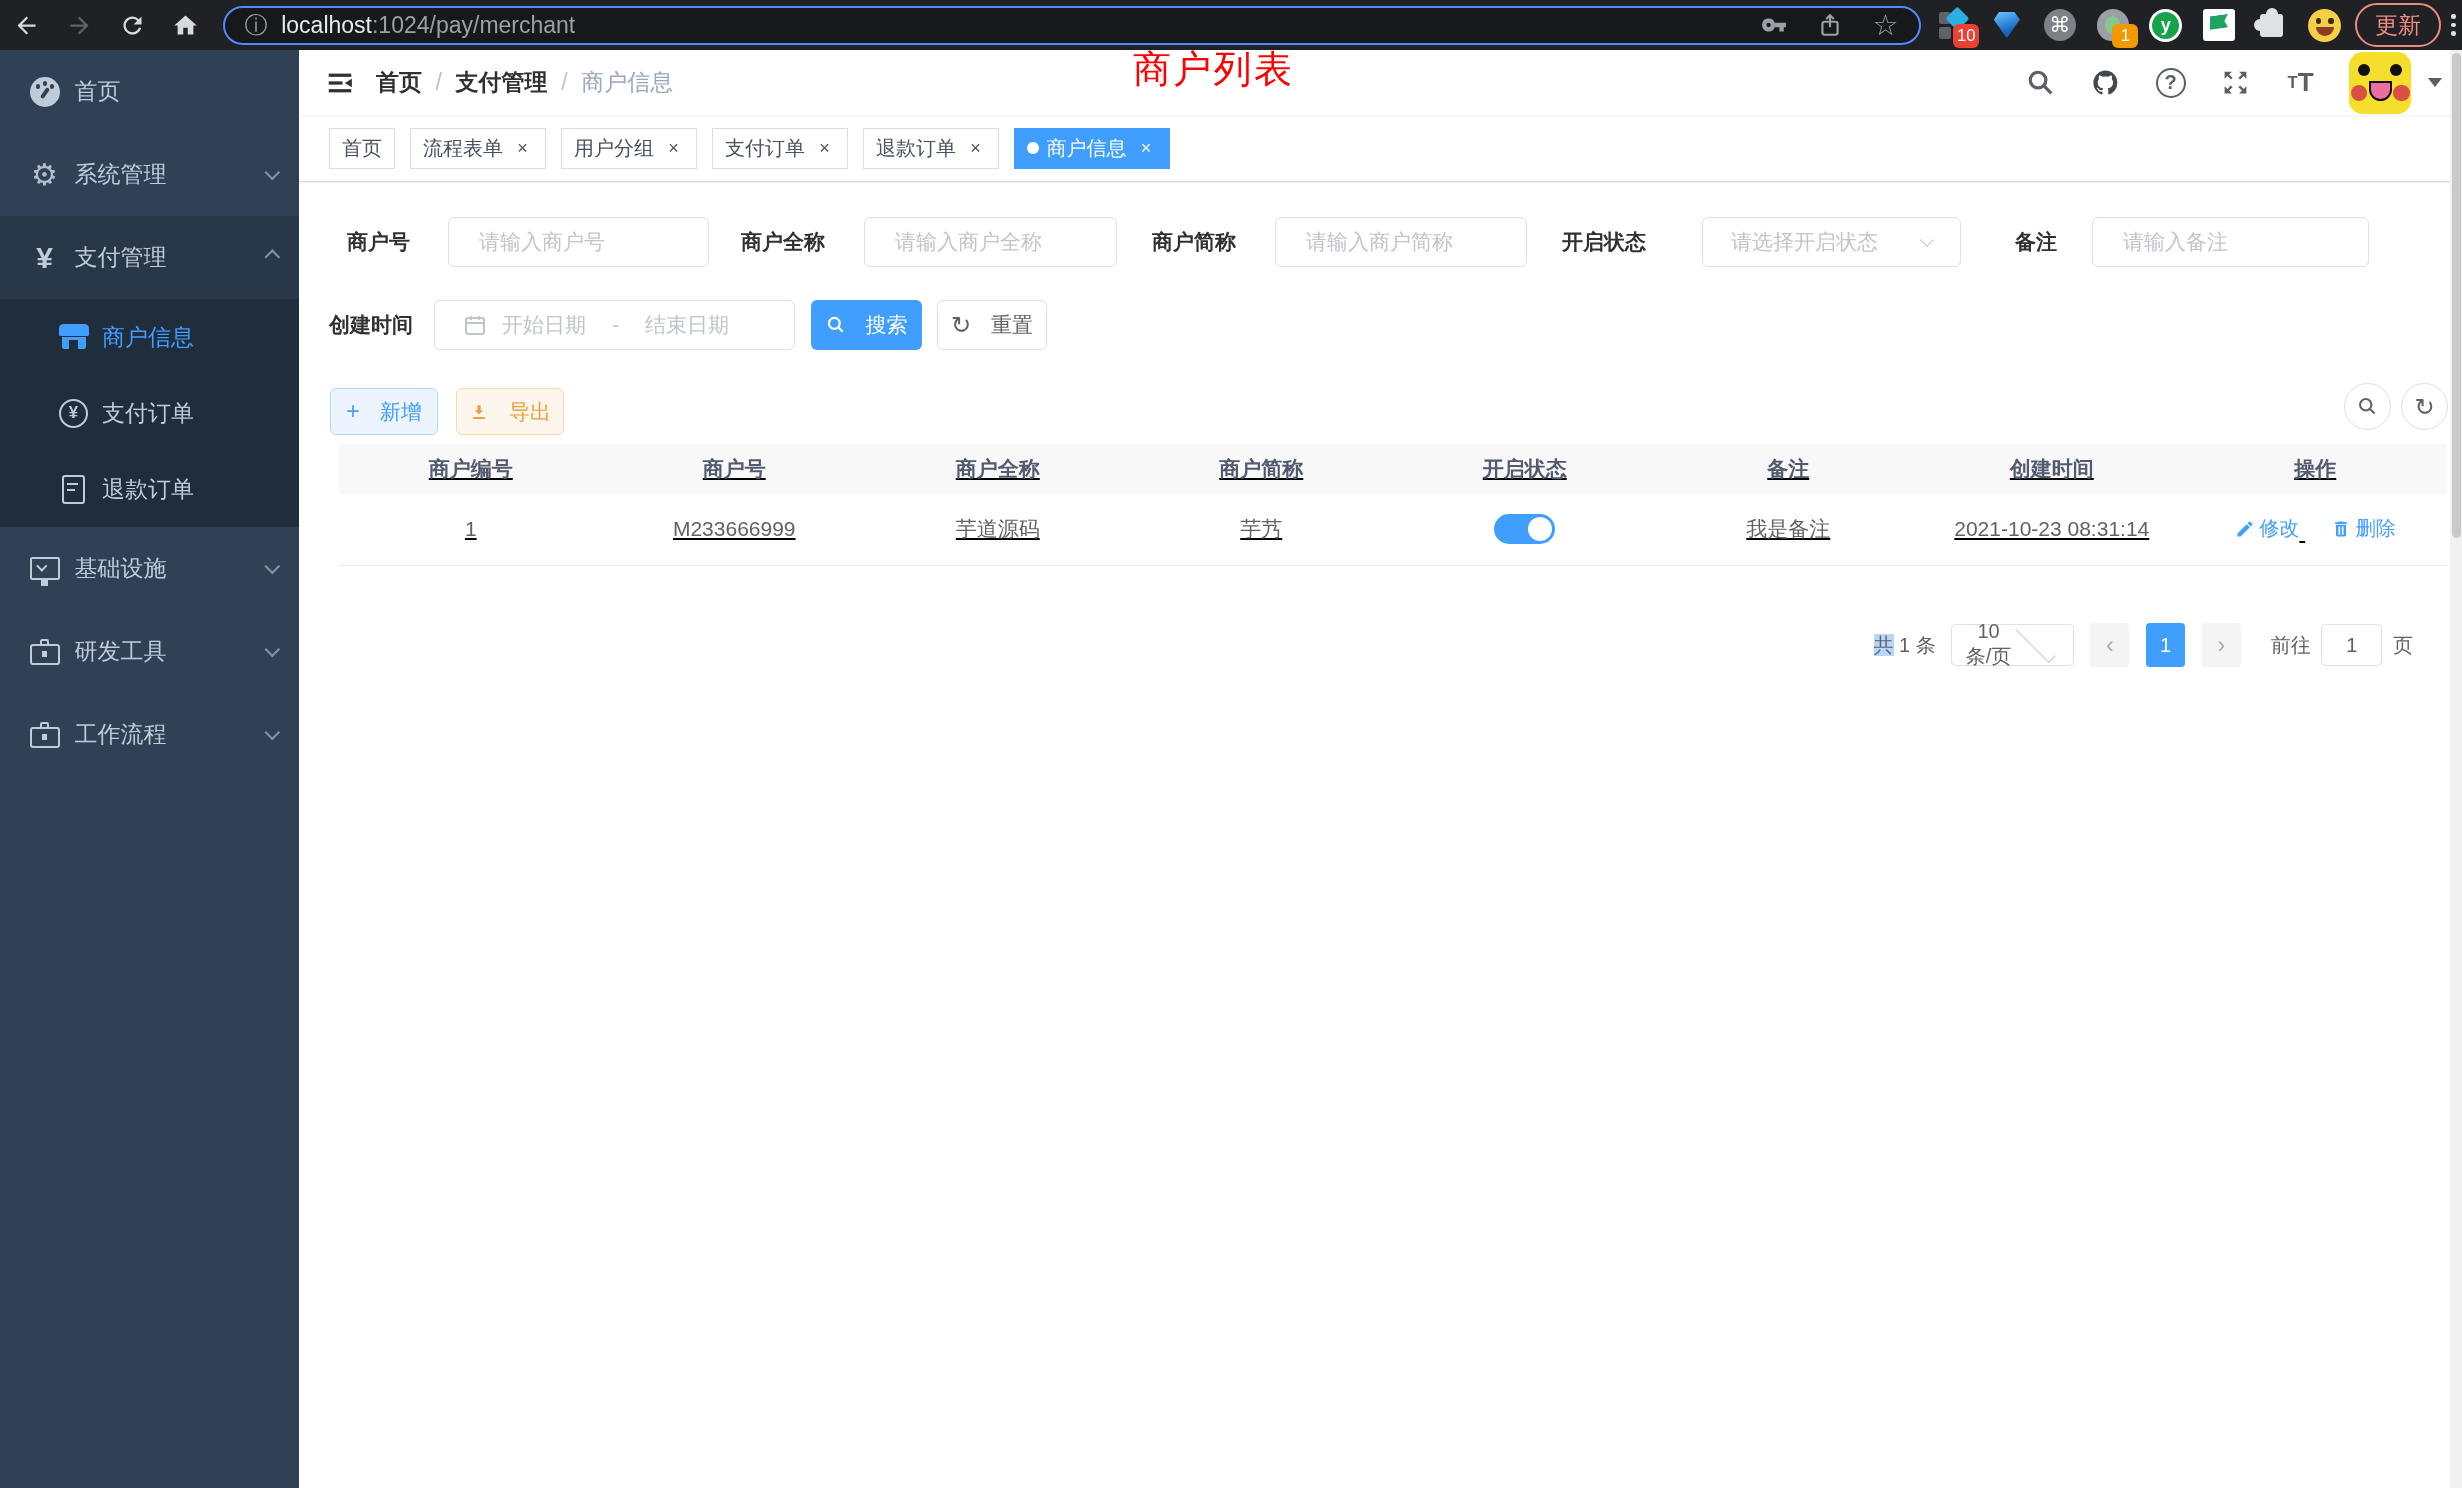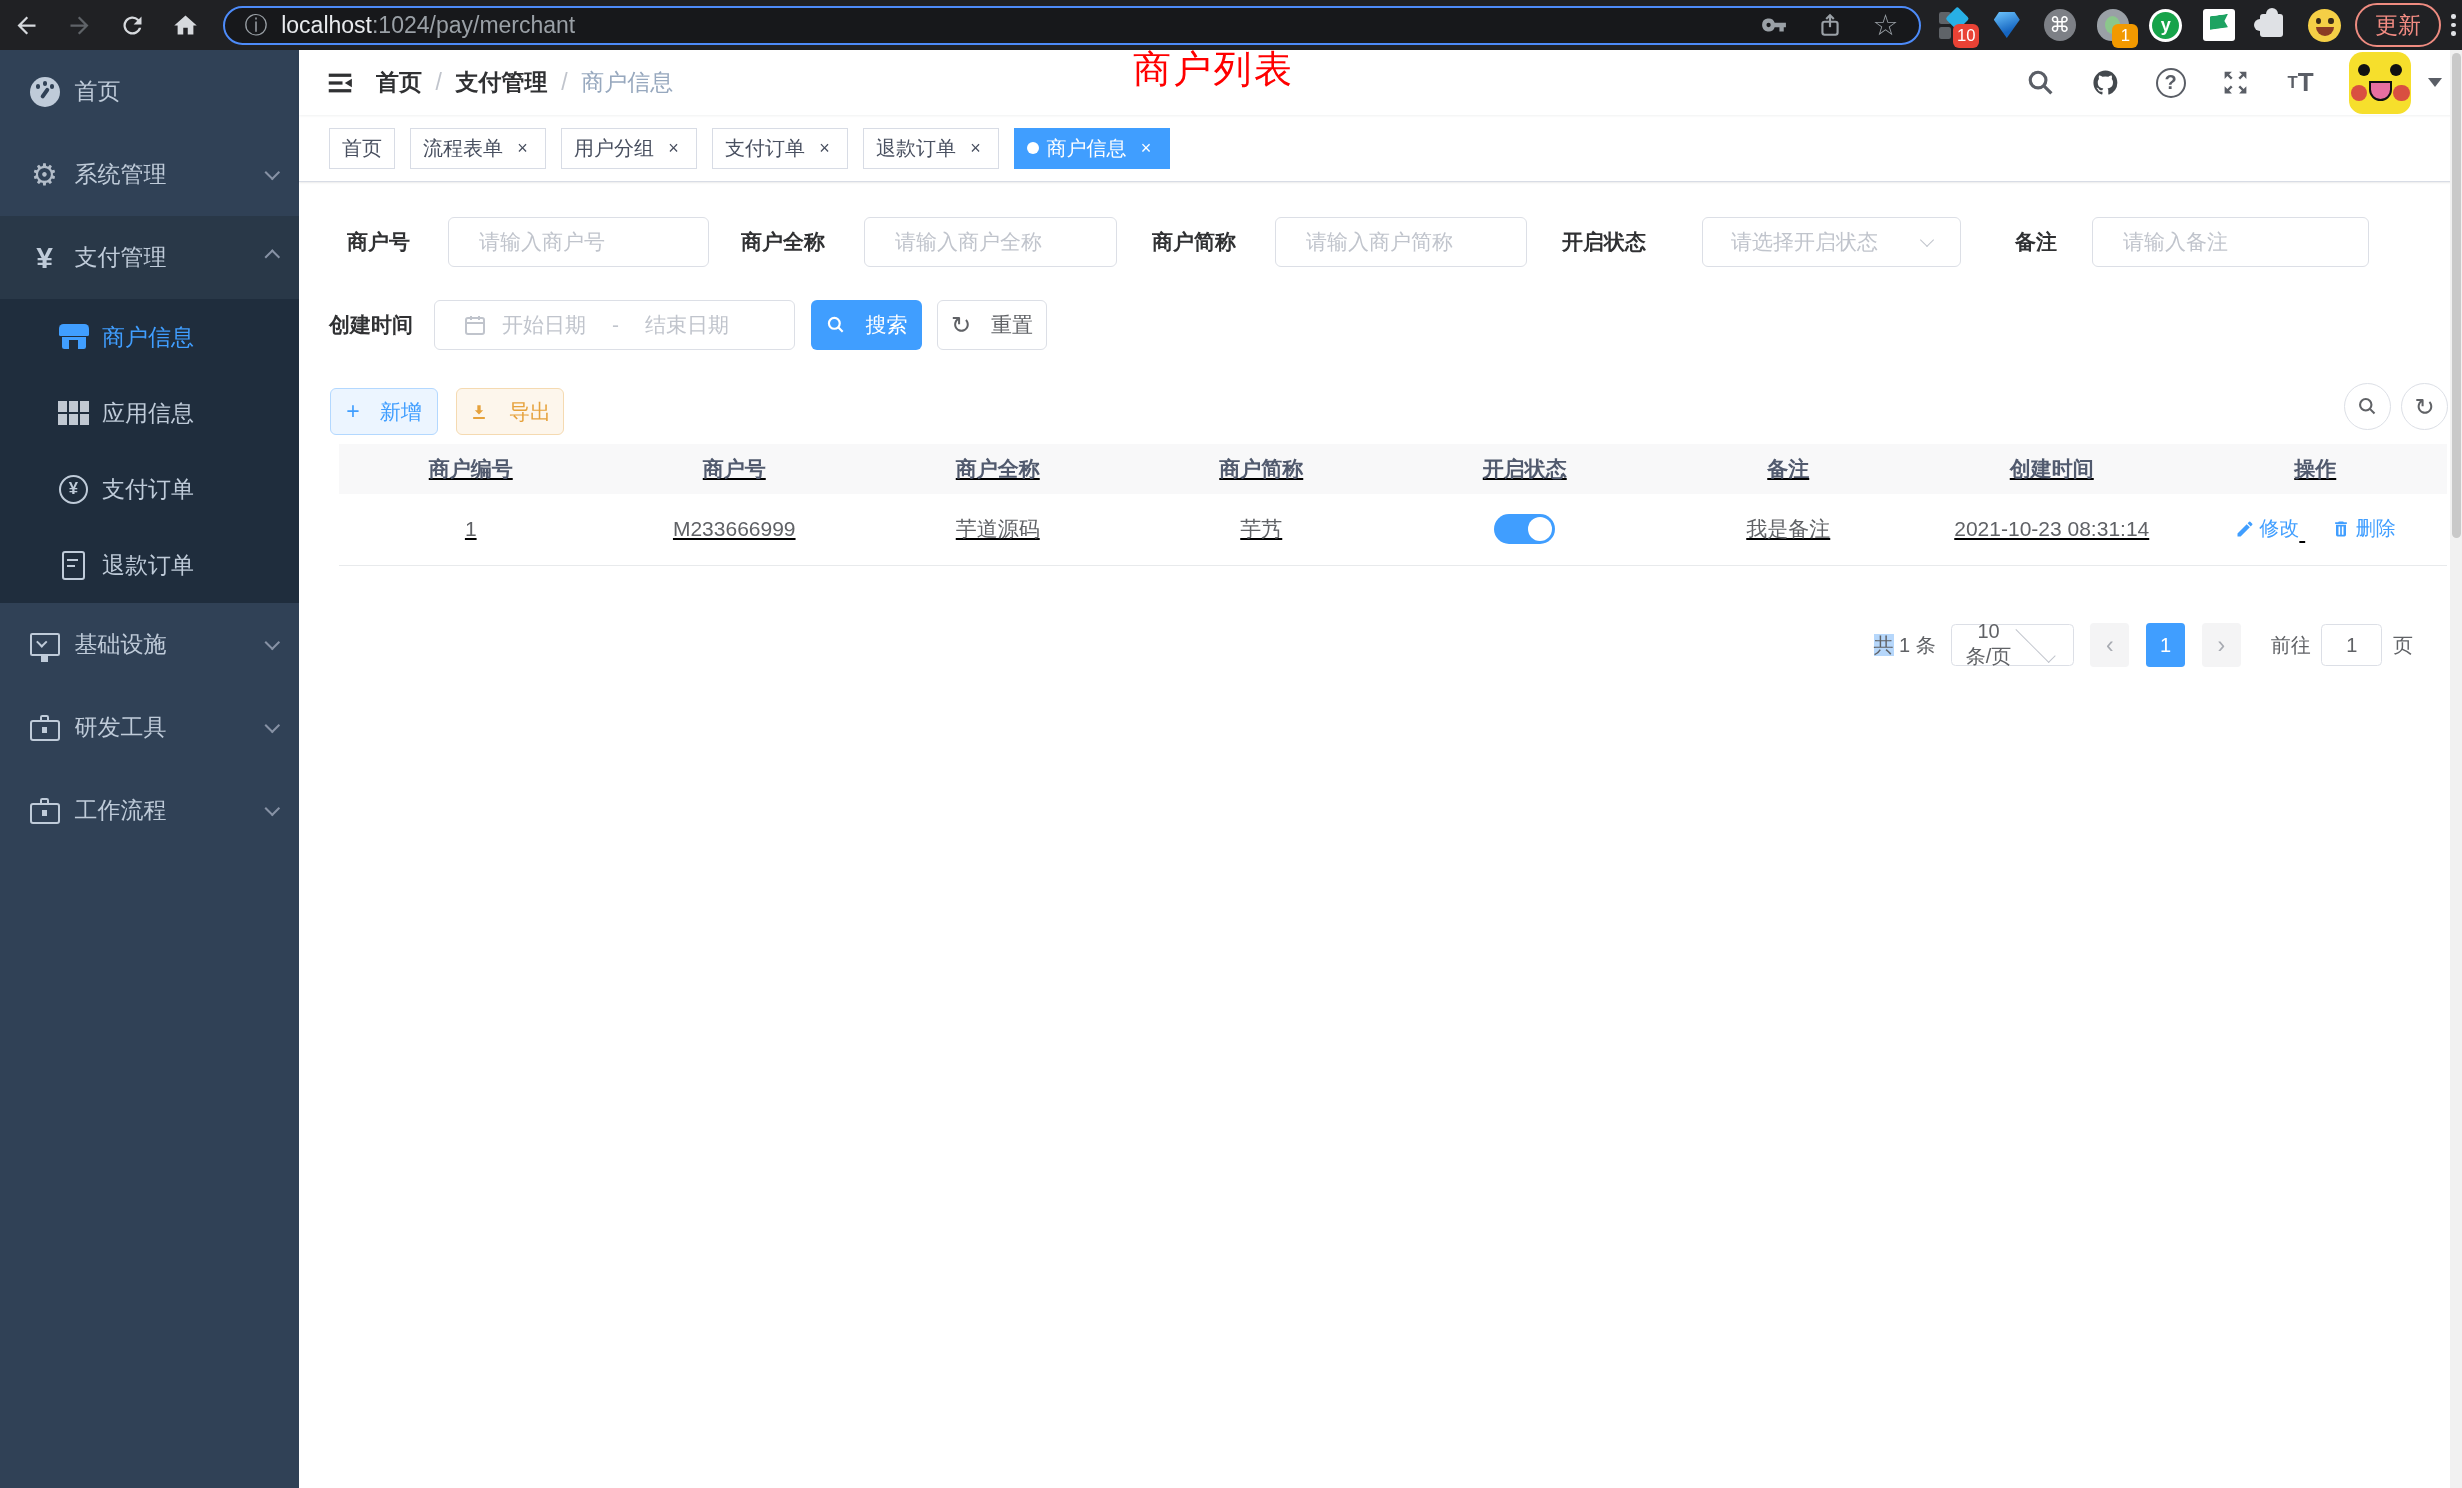--- a/index.html
+++ b/index.html
@@ -331,33 +331,20 @@
             <span class="ic-store">
               <i></i>
               <b></b>
               <u></u>
             </span>
           </span>
         <span class="mi-label">商户信息</span>
       </div>
       <div class="submenu-item">
         <span class="menu-icon">
-            <span class="ic-grid">
-              <i></i>
-              <i></i>
-              <i></i>
-              <i></i>
-              <i></i>
-              <i></i>
-            </span>
-          </span>
-        <span class="mi-label">应用信息</span>
-      </div>
-      <div class="submenu-item">
-        <span class="menu-icon">
             <span class="ic-yencircle">¥</span>
           </span>
         <span class="mi-label">支付订单</span>
       </div>
       <div class="submenu-item">
         <span class="menu-icon">
             <span class="ic-doc">
               <i class="l1"></i>
               <i class="l2"></i>
             </span>

